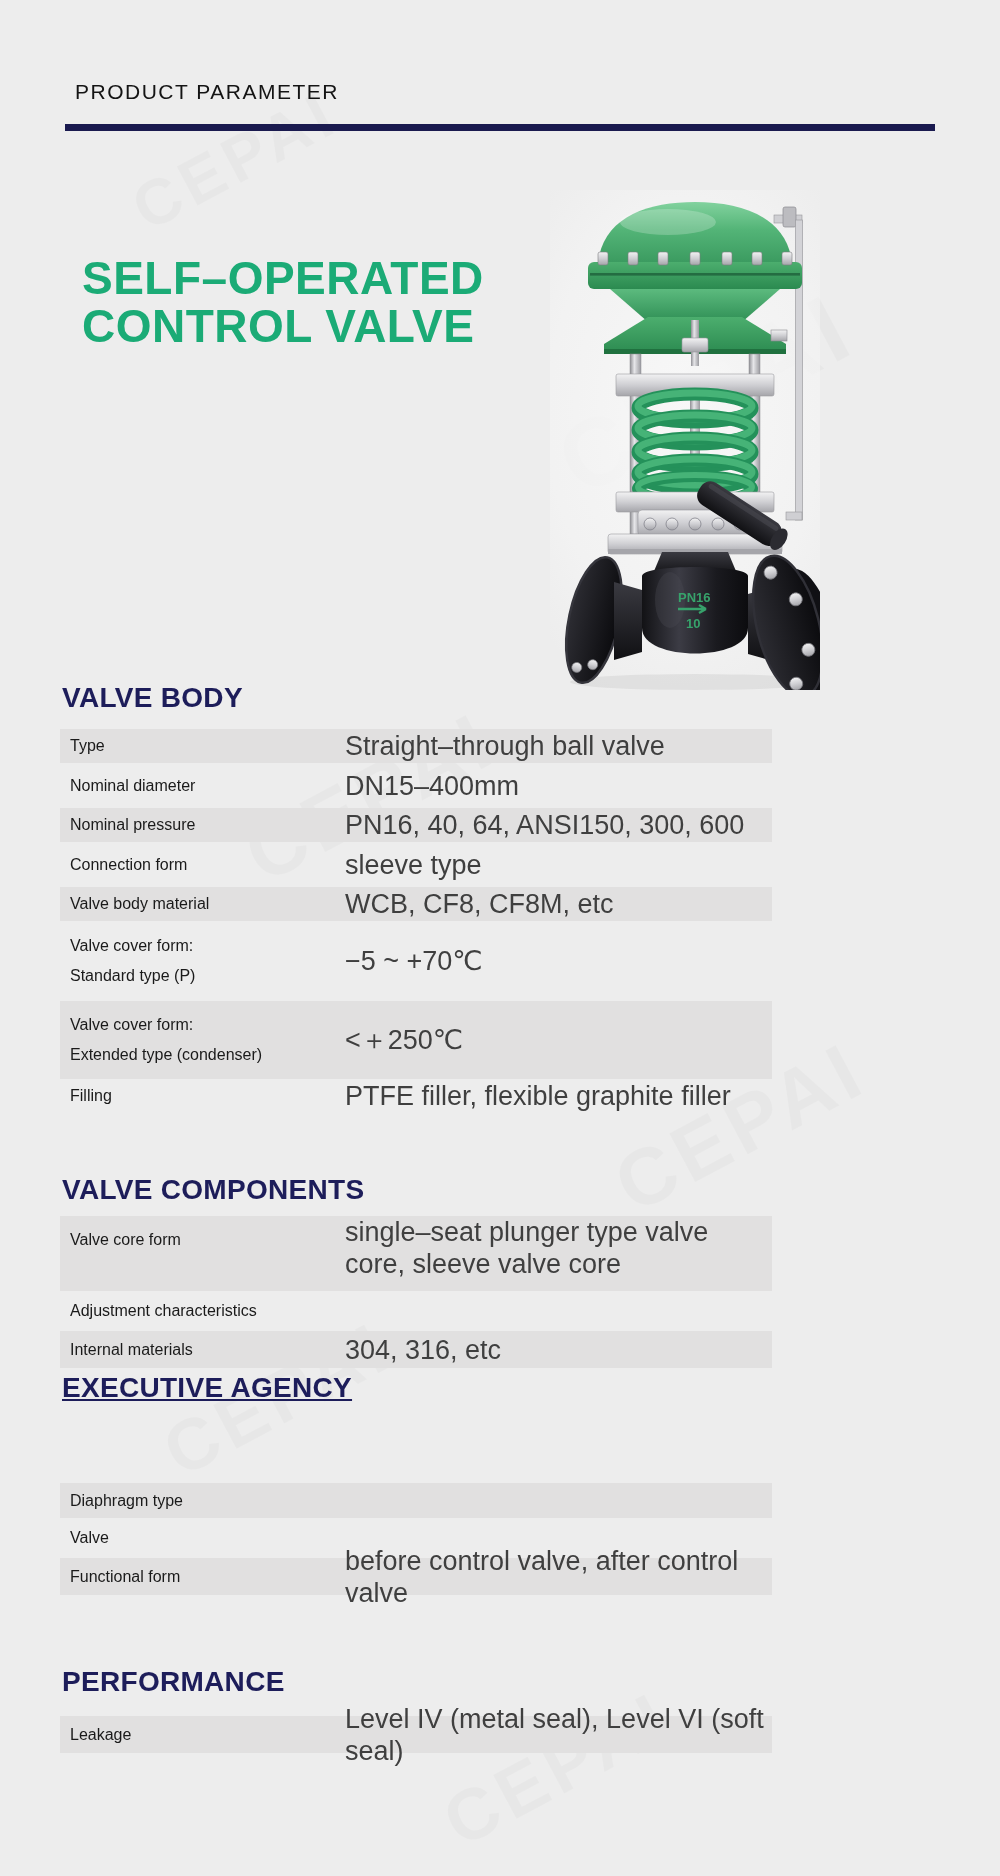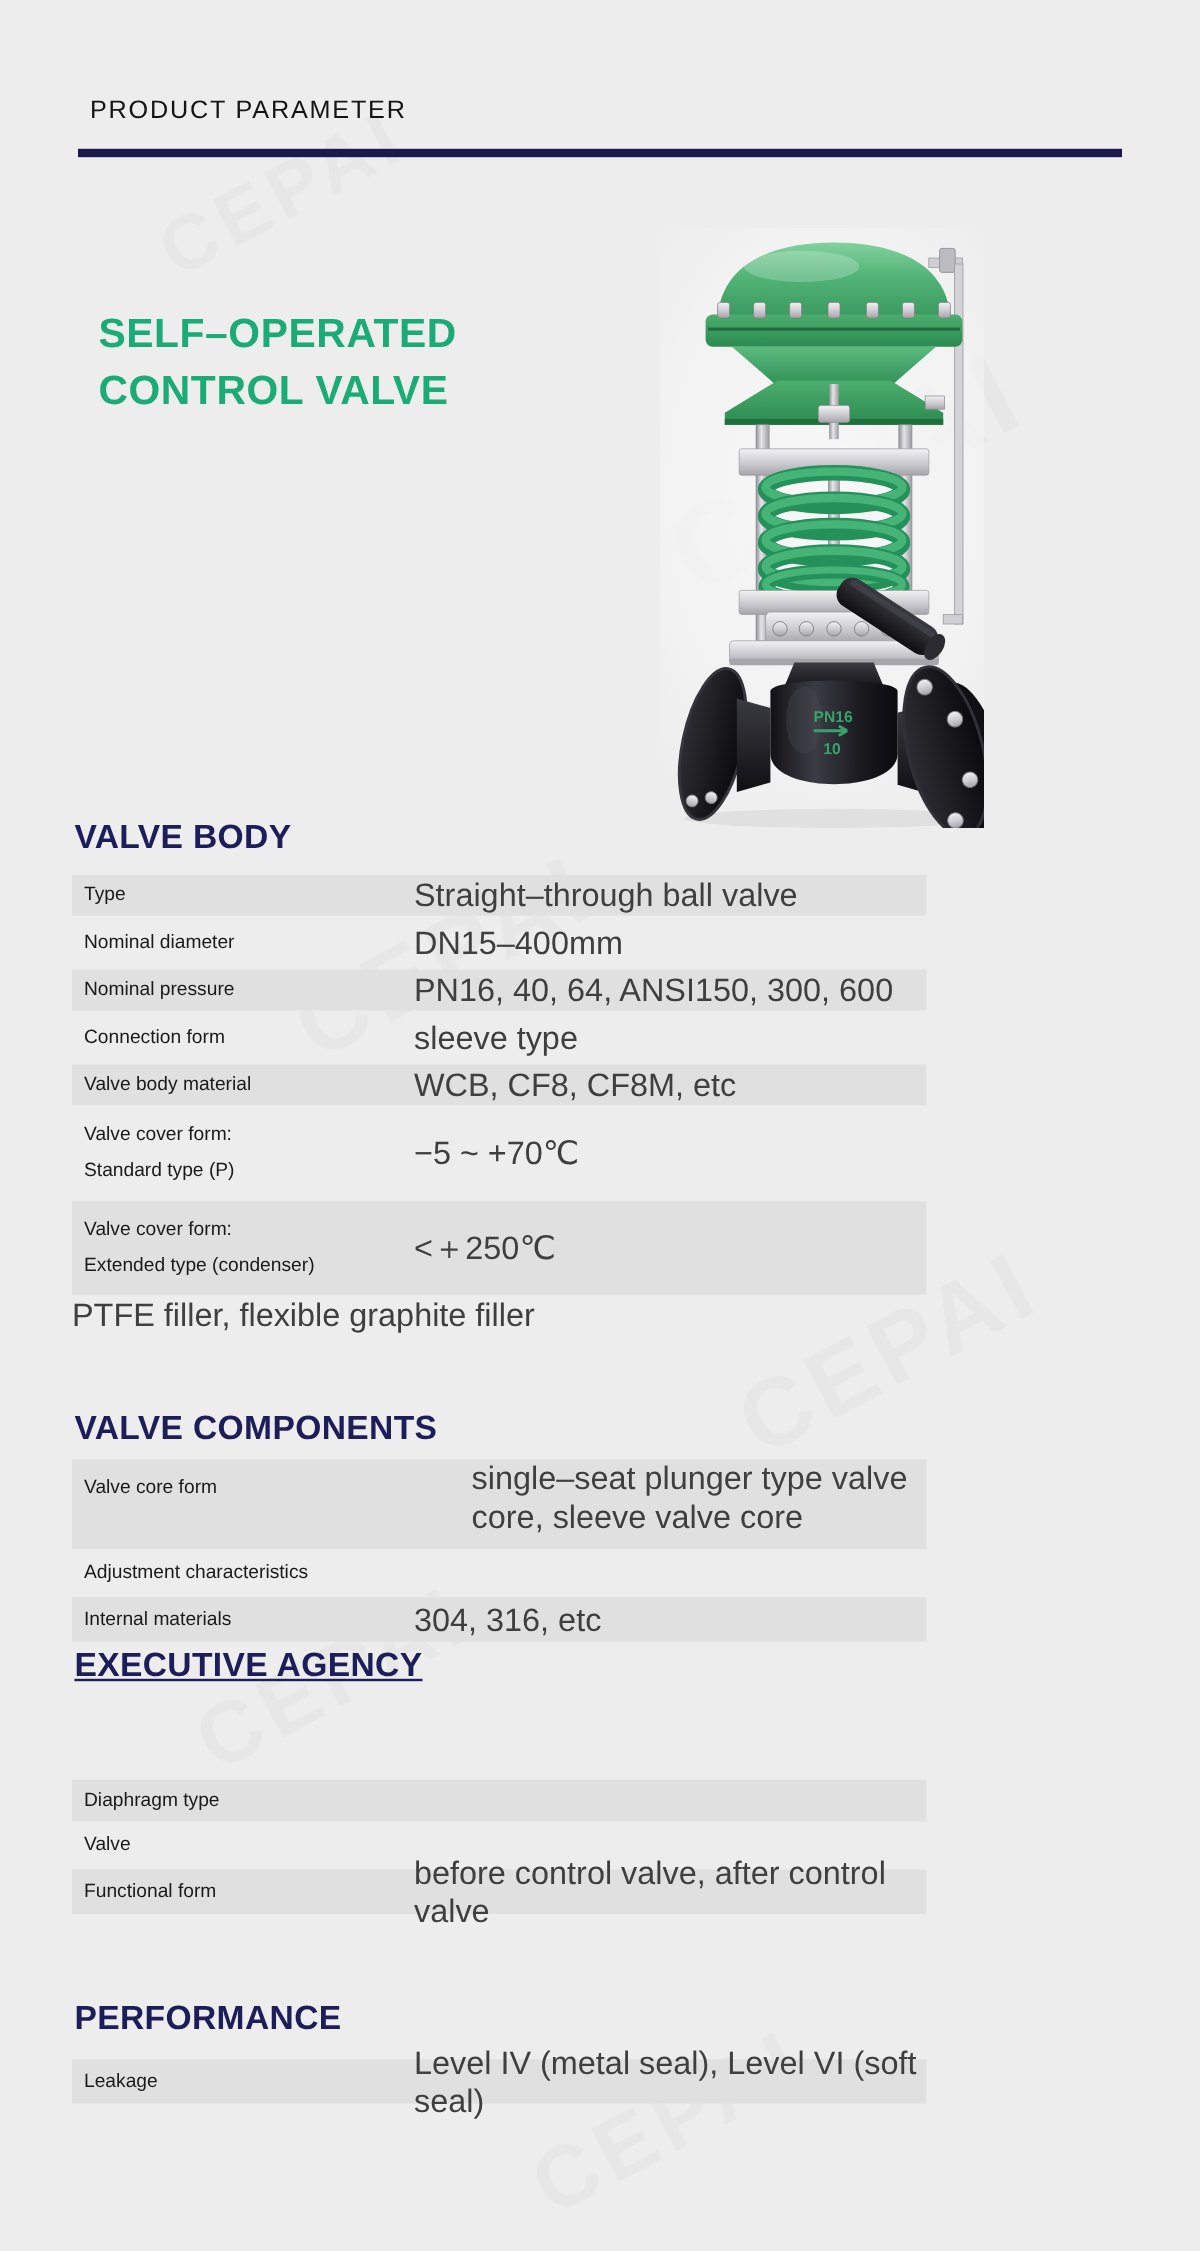--- a/index.html
+++ b/index.html
@@ -7,35 +7,35 @@
   .page{position:relative;width:1000px;height:1876px;margin:0 auto;background:#ededed;overflow:hidden;}
 
   
   .wm{position:absolute;font-weight:700;color:#7a7a7a;opacity:0.045;letter-spacing:6px;
       transform-origin:left top;pointer-events:none;user-select:none;}
 
   .title{position:absolute;left:75px;top:80px;margin:0;font-size:21px;font-weight:400;
          letter-spacing:1.5px;color:#141414;}
   .title-bar{position:absolute;left:65px;top:124px;width:870px;height:7px;background:#1a1a4f;}
 
-  .green-heading{position:absolute;left:82px;top:254px;font-size:34px;line-height:48px;
+  .green-heading{position:absolute;left:82px;top:254px;font-size:46px;line-height:48px;
                  font-weight:700;color:#1bab76;letter-spacing:0.5px;}
 
   .valve-figure{position:absolute;left:550px;top:190px;width:270px;height:500px;}
 
   .sec-heading{position:absolute;left:62px;margin:0;font-size:28px;font-weight:700;
                color:#1d1d5a;letter-spacing:0.3px;}
   .sh1{top:682px;} .sh2{top:1174px;} .sh3{top:1372px;text-decoration:underline;} .sh4{top:1666px;}
 
   .ptable{position:absolute;left:60px;width:712px;}
   .pt1{top:729px;} .pt2{top:1216px;} .pt3{top:1483px;} .pt4{top:1716px;}
 
   .prow{display:flex;align-items:center;width:100%;}
   .prow.g{background:#e1e0e0;}
-  .prow.vtop{align-items:flex-start;gap:48px;}
+  .prow.vtop{align-items:flex-start;}
   .prow.vtop .pl{padding-top:9px;}
   .h33{height:33px}.h34{height:34px}.h35{height:35px}.h37{height:37px}.h40{height:40px}
   .h45{height:45px}.h75{height:75px}.h78{height:78px}.h80{height:80px}
 
   .pl{width:275px;flex:none;padding-left:10px;font-size:16px;font-weight:500;color:#1a1a1a;
       white-space:pre-line;line-height:30px;}
   .pv{flex:1;padding-right:8px;font-size:27px;font-weight:400;color:#3f3f3f;line-height:32px;}
 </style>
 </head>
 <body>
@@ -232,20 +232,21 @@
       <div class="pl">Valve cover form:
 Standard type (P)</div>
       <div class="pv">−5 ~ +70℃</div>
     </div>
     <div class="prow g h78">
       <div class="pl">Valve cover form:
 Extended type (condenser)</div>
       <div class="pv">&lt;＋250℃</div>
     </div>
     <div class="prow h33">
+      <div class="pl">Filling</div>
       <div class="pv">PTFE filler, flexible graphite filler</div>
     </div>
   </div>
 
   <h2 class="sec-heading sh2">VALVE COMPONENTS</h2>
   <div class="ptable pt2">
     <div class="prow g h75 vtop">
       <div class="pl">Valve core form</div>
       <div class="pv">single–seat plunger type valve core, sleeve valve core</div>
     </div>

